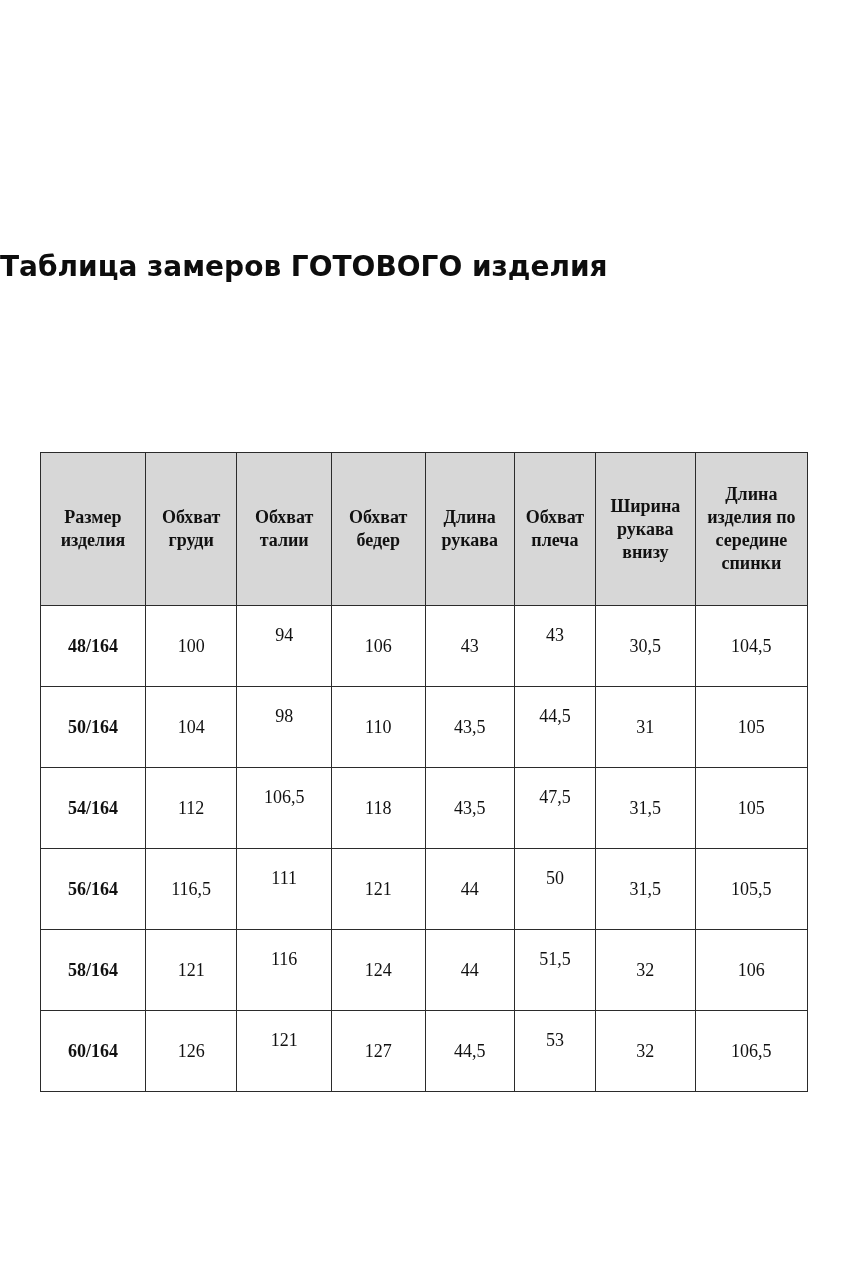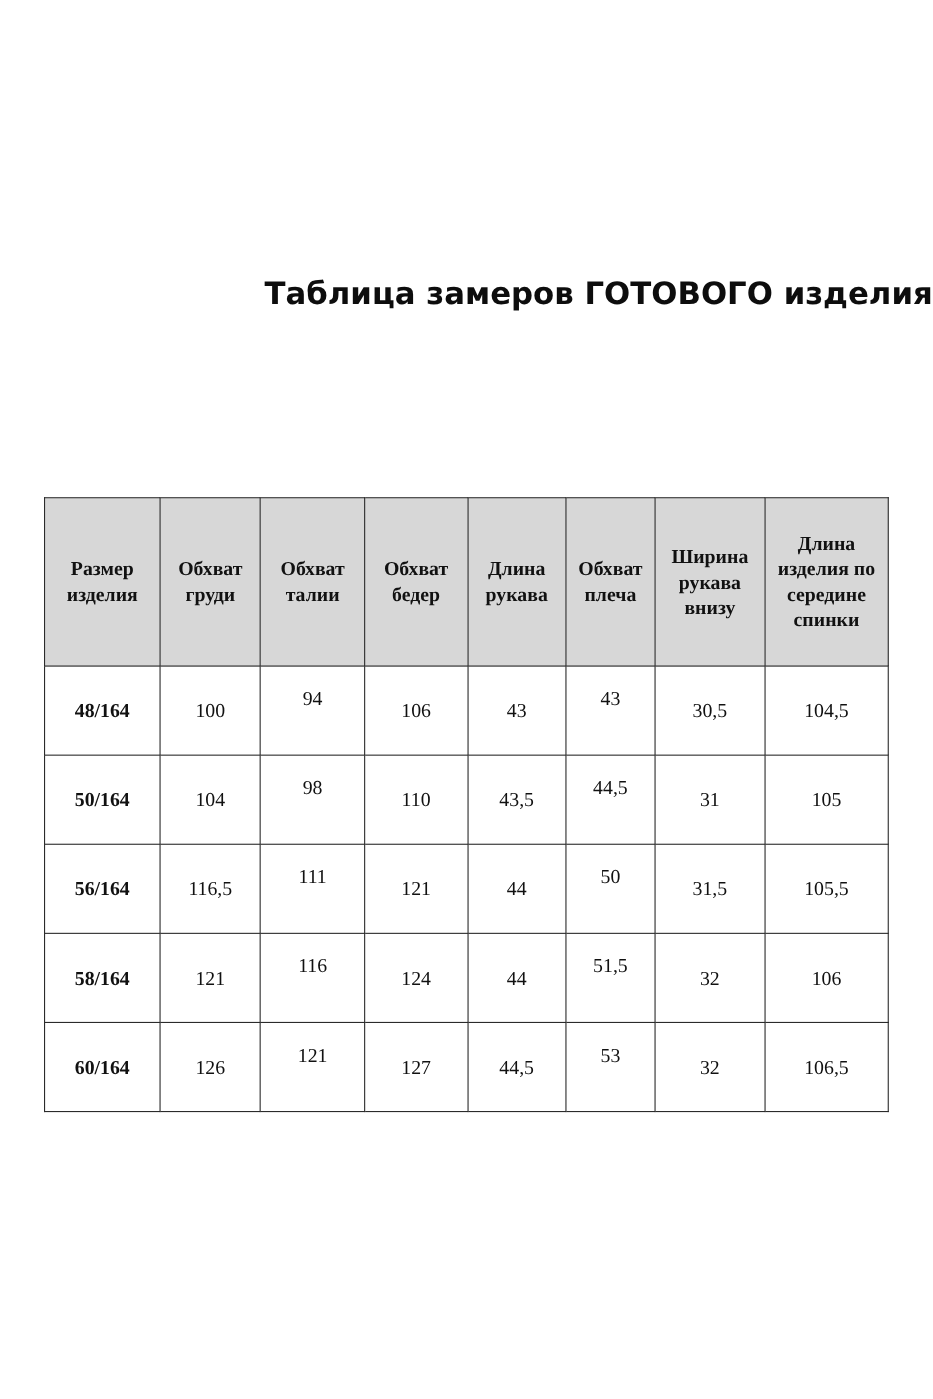--- a/index.html
+++ b/index.html
@@ -19,21 +19,21 @@
     width: 848px;
     height: 1272px;
     box-sizing: border-box;
     position: relative;
   }
   .title-block {
     position: absolute;
     top: 248px;
     left: 0;
     width: 848px;
-    text-align: right;
+    text-align: left;
   }
   .title-line {
     font-family: "DejaVu Sans", sans-serif;
     font-weight: bold;
     font-size: 28px;
     line-height: 38px;
     letter-spacing: 0px;
     color: #0d0d0d;
   }
   .title-code {
@@ -140,20 +140,30 @@
           <td class="size">50/164</td>
           <td>104</td>
           <td class="up">98</td>
           <td>110</td>
           <td>43,5</td>
           <td class="up">44,5</td>
           <td>31</td>
           <td>105</td>
         </tr>
         <tr>
+          <td class="size">54/164</td>
+          <td>112</td>
+          <td class="up">106,5</td>
+          <td>118</td>
+          <td>43,5</td>
+          <td class="up">47,5</td>
+          <td>31,5</td>
+          <td>105</td>
+        </tr>
+        <tr>
           <td class="size">56/164</td>
           <td>116,5</td>
           <td class="up">111</td>
           <td>121</td>
           <td>44</td>
           <td class="up">50</td>
           <td>31,5</td>
           <td>105,5</td>
         </tr>
         <tr>

